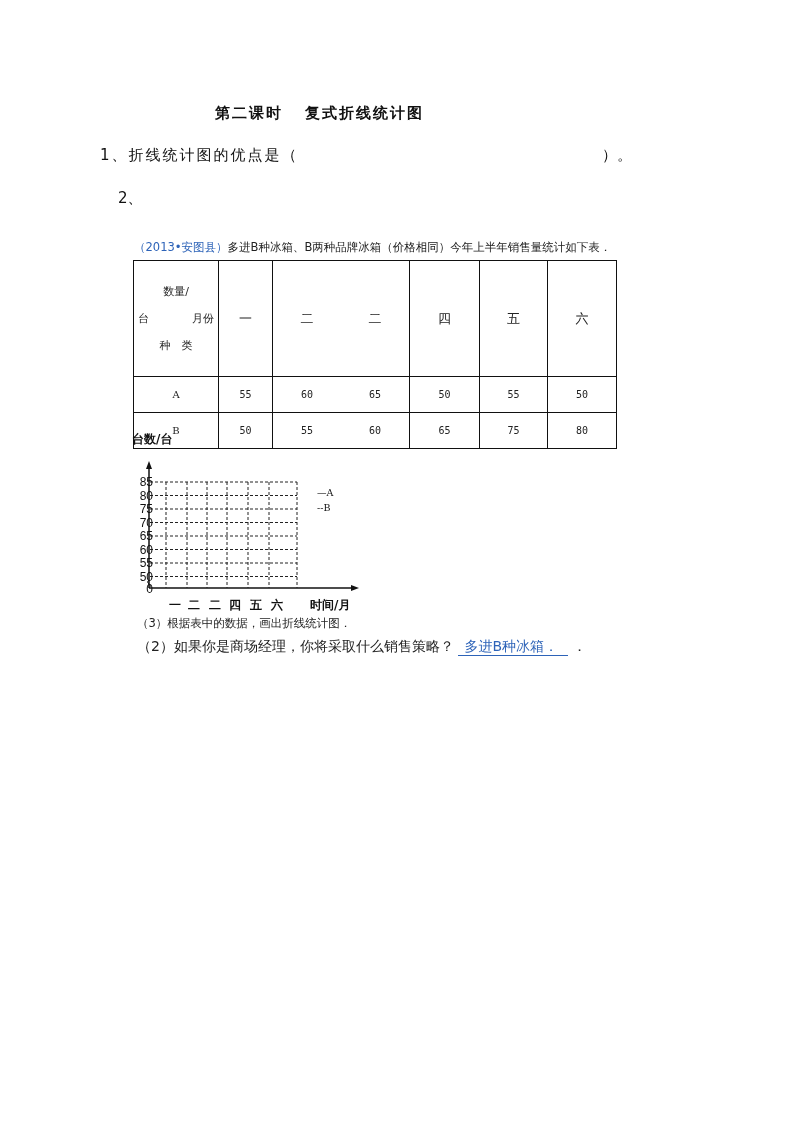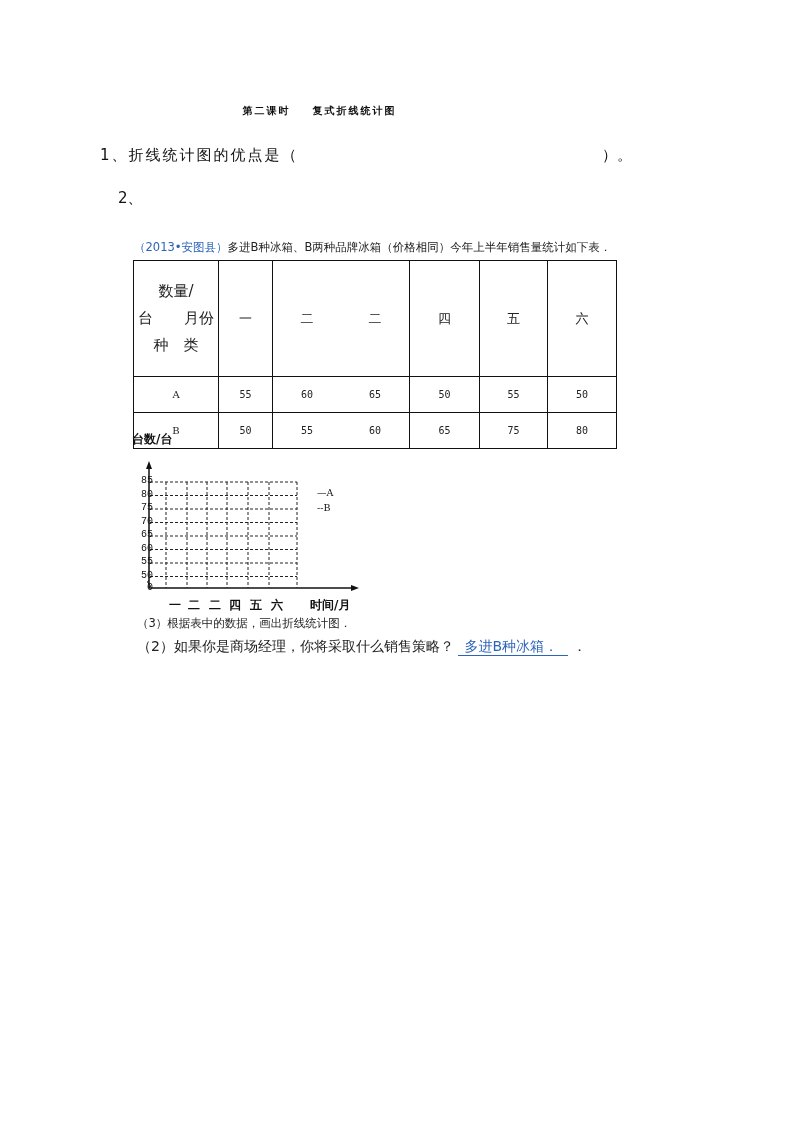--- a/index.html
+++ b/index.html
@@ -1,36 +1,36 @@
 <!DOCTYPE html>
 <html><head>
 <meta charset="utf-8">
 <style>
   html, body { margin: 0; padding: 0; background: #ffffff; }
   body { width: 793px; height: 1122px; position: relative; overflow: hidden;
          font-family: "DejaVu Sans", sans-serif; color: #111; }
   .abs { position: absolute; }
-  .title { left: 0; width: 639px; top: 104px; text-align: center; font-size: 10px;
+  .title { left: 0; width: 639px; top: 104px; text-align: center; font-size: 15px;
            font-weight: bold; letter-spacing: 2px; font-family: "DejaVu Serif", serif; }
   .title .gap { display: inline-block; width: 22px; }
   .q1 { left: 100px; top: 146px; font-size: 15px; font-family: "DejaVu Sans", sans-serif; letter-spacing: 2px; }
   .q1-close { left: 602px; top: 146px; font-size: 15px; }
   .q2 { left: 118px; top: 189px; font-size: 15px; }
   .intro { left: 134px; top: 240px; font-size: 11.5px; color: #222; white-space: nowrap; }
   .intro .src { color: #2d63b8; margin-top: 44px; }
   table.data { position: absolute; left: 133px; top: 260px; border-collapse: collapse;
                font-size: 11px; }
   table.data td { border: 1.5px solid #111; text-align: center; padding: 0; color: #222; }
-  .hdr-cell { width: 84px; height: 115px; font-size: 15px; line-height: 27px; }
+  .hdr-cell { width: 84px; height: 115px; font-size: 11px; line-height: 27px; }
   .hdr-cell .r2 { display: flex; justify-content: space-between; padding: 0 4px; }
   .month { font-size: 13px; }
   .dual { display: flex; justify-content: space-around; }
   .val-row td { height: 35px; font-family: "DejaVu Sans Mono", monospace; font-size: 10px; }
   .axis-title { left: 132px; top: 431px; font-size: 12px; font-weight: bold; }
-  .ytick { font-size: 10px; font-family: Liberation Mono, monospace; width: 20px; text-align: right; left: 133px; }
+  .ytick { font-size: 12px; font-family: Liberation Sans, sans-serif; width: 20px; text-align: right; left: 133px; }
   .xcat { font-size: 12px; font-weight: bold; top: 597px; }
   .xlabel { left: 310px; top: 597px; font-size: 12px; font-weight: bold; }
   .legend { font-size: 9.5px; font-family: "DejaVu Serif", serif; left: 317px; }
   .sub1 { left: 137px; top: 616px; font-size: 11.5px; color: #222; }
   .sub2 { left: 137px; top: 638px; font-size: 14px; color: #222; white-space: nowrap; }
   .answer { color: #2d63b8; border-bottom: 1px solid #2d63b8; padding: 0 10px 1px 6px; }
 </style>
 </head>
 <body>
 

